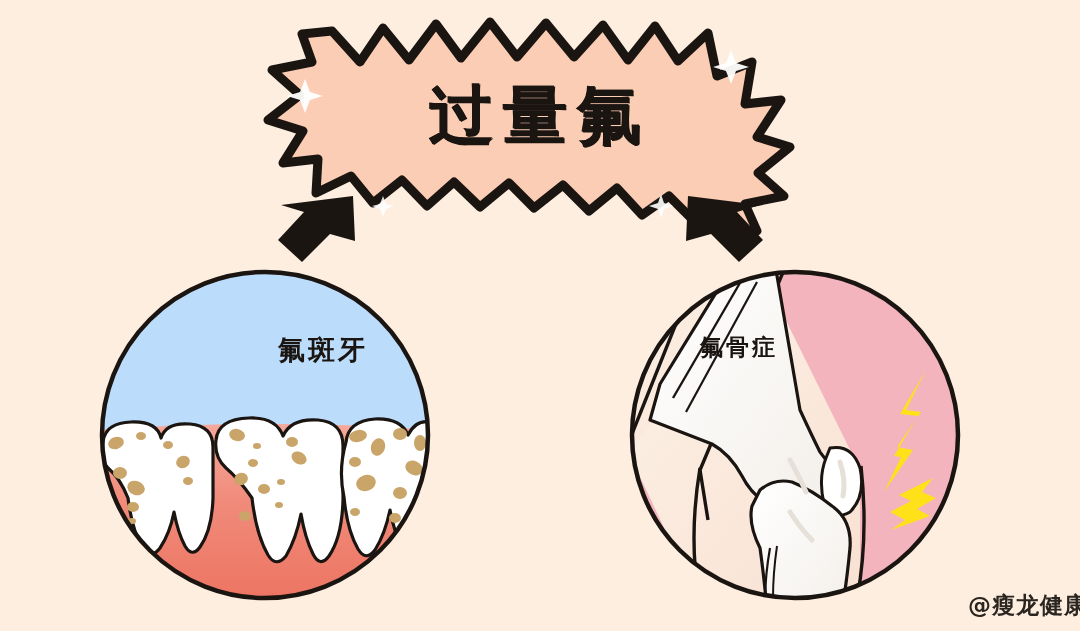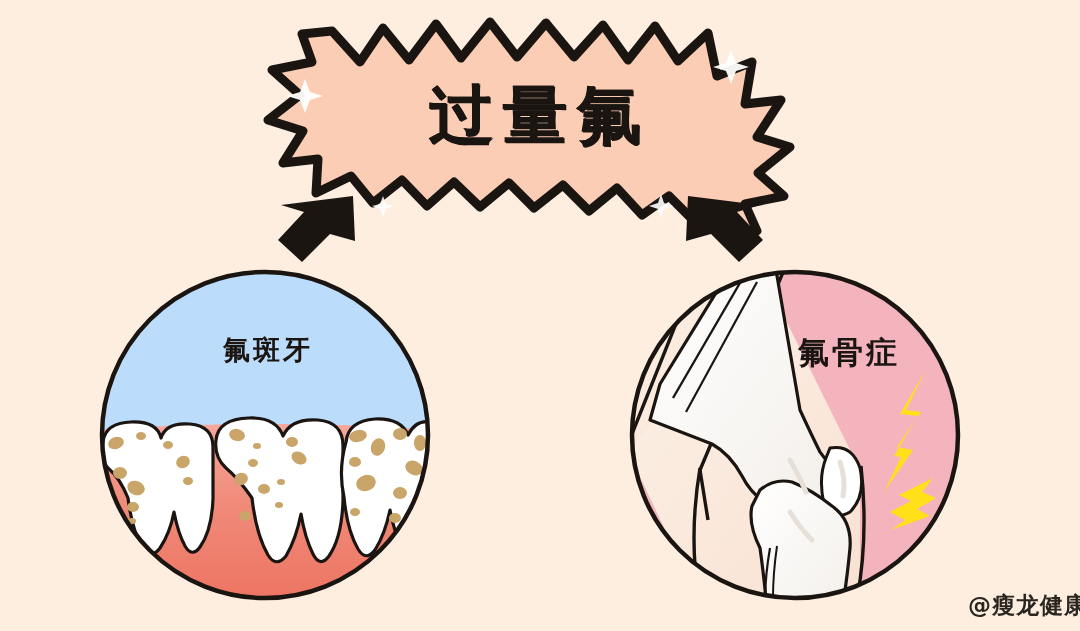--- a/index.html
+++ b/index.html
@@ -41,30 +41,30 @@
     width: 1080px;
     text-align: center;
     font-size: 64px;
     letter-spacing: 10px;
     text-shadow: 1px 1px 0 #1b1512, -0.5px 0 0 #1b1512;
   }
   #label-left {
     left: 168px;
     top: 332px;
     width: 200px;
-    text-align: center;
+    text-align: right;
     font-size: 27px;
     letter-spacing: 3px;
   }
   #label-right {
     left: 700px;
     top: 332px;
     width: 200px;
-    text-align: right;
-    font-size: 31px;
+    text-align: left;
+    font-size: 23px;
     letter-spacing: 3px;
   }
   #watermark {
     position: absolute;
     right: 16px;
     bottom: 10px;
     font-family: "DejaVu Sans", "Liberation Sans", sans-serif;
     font-weight: bold;
     font-size: 23px;
     color: #2b2520;

